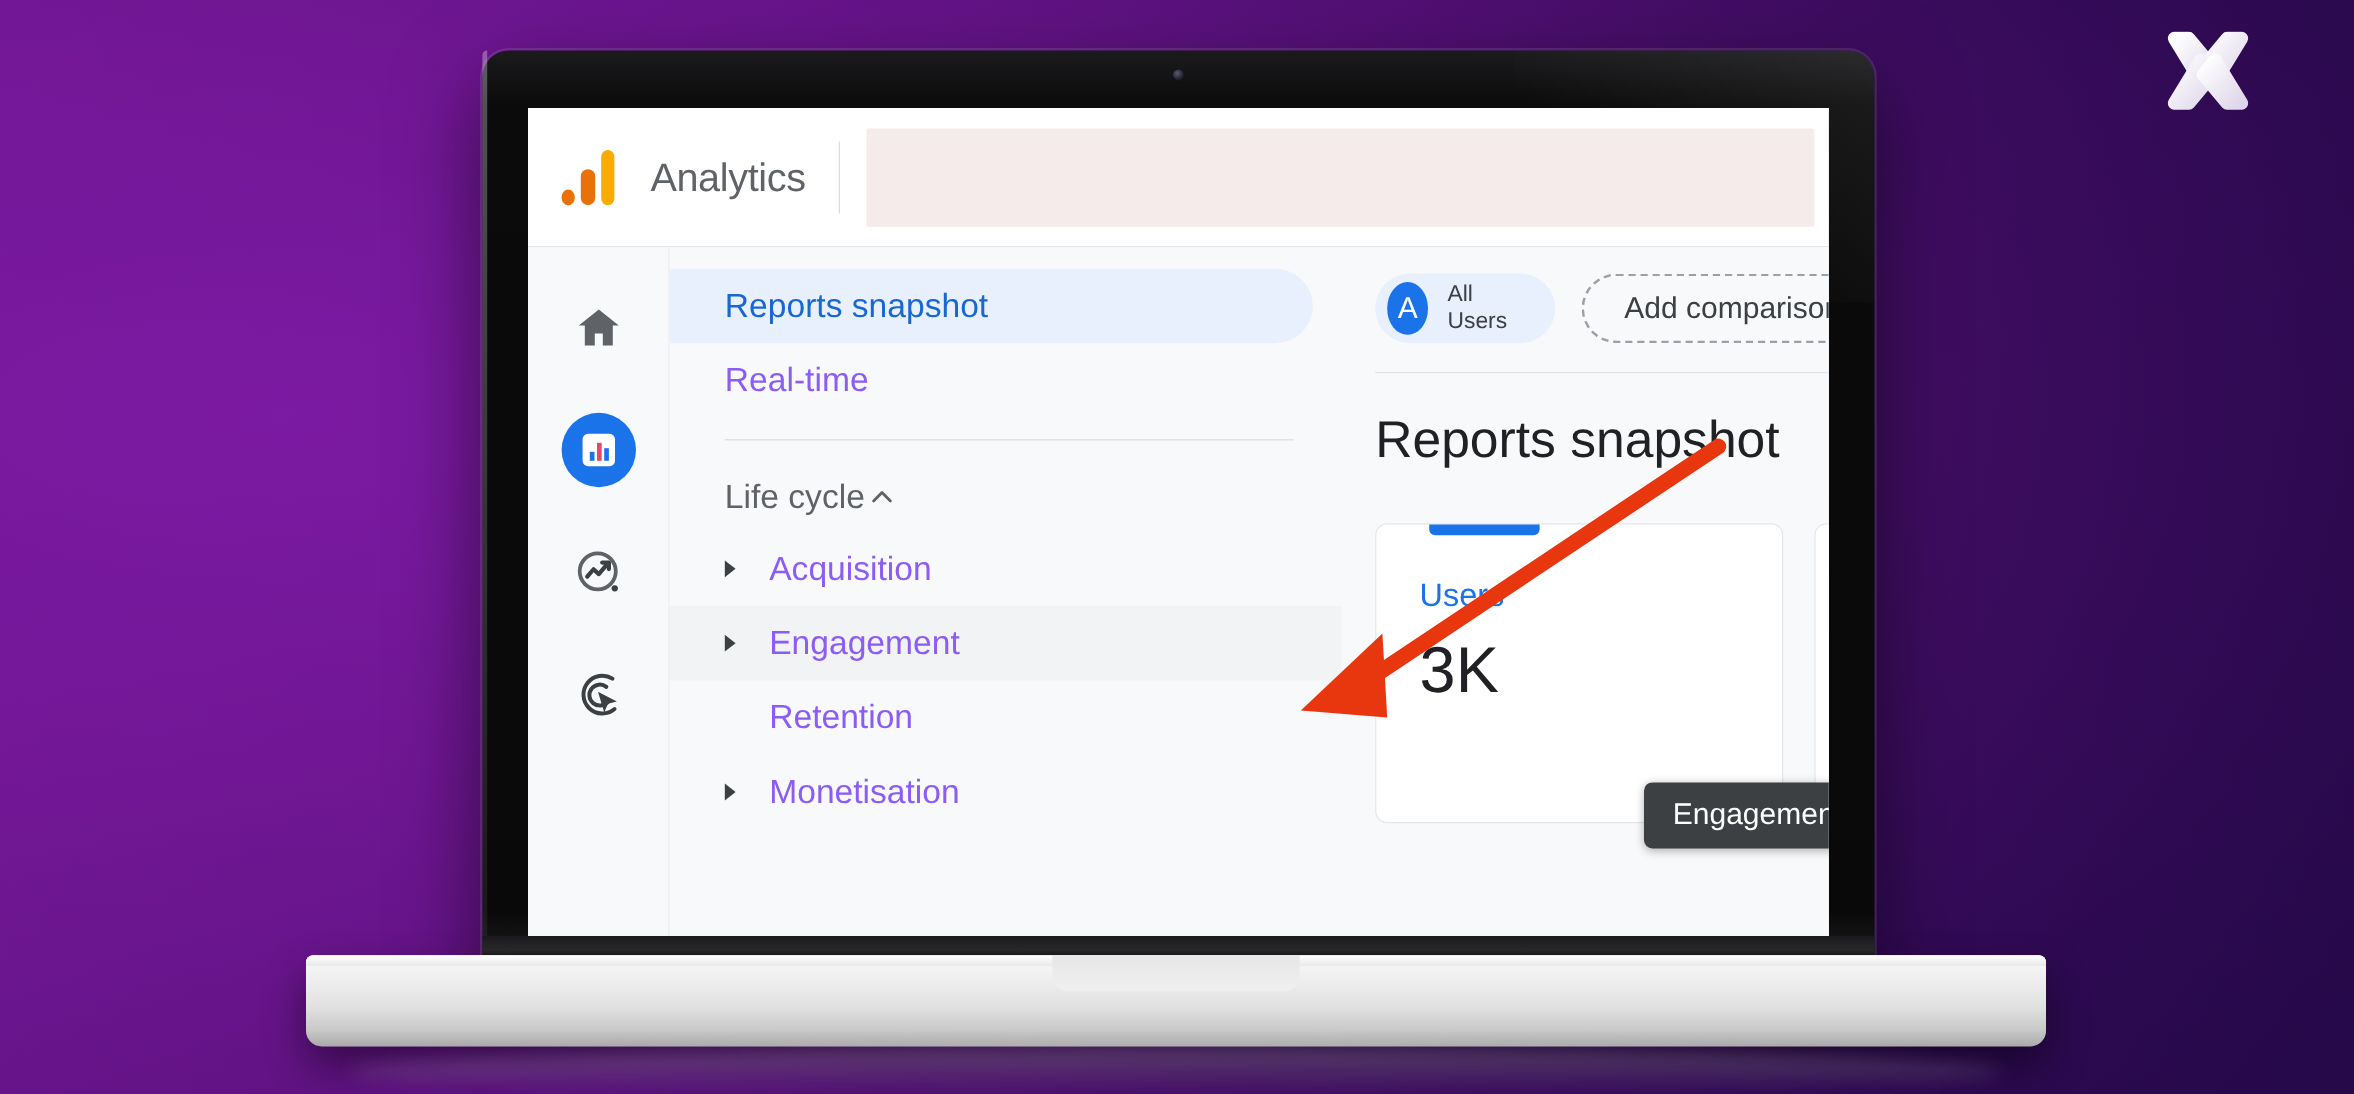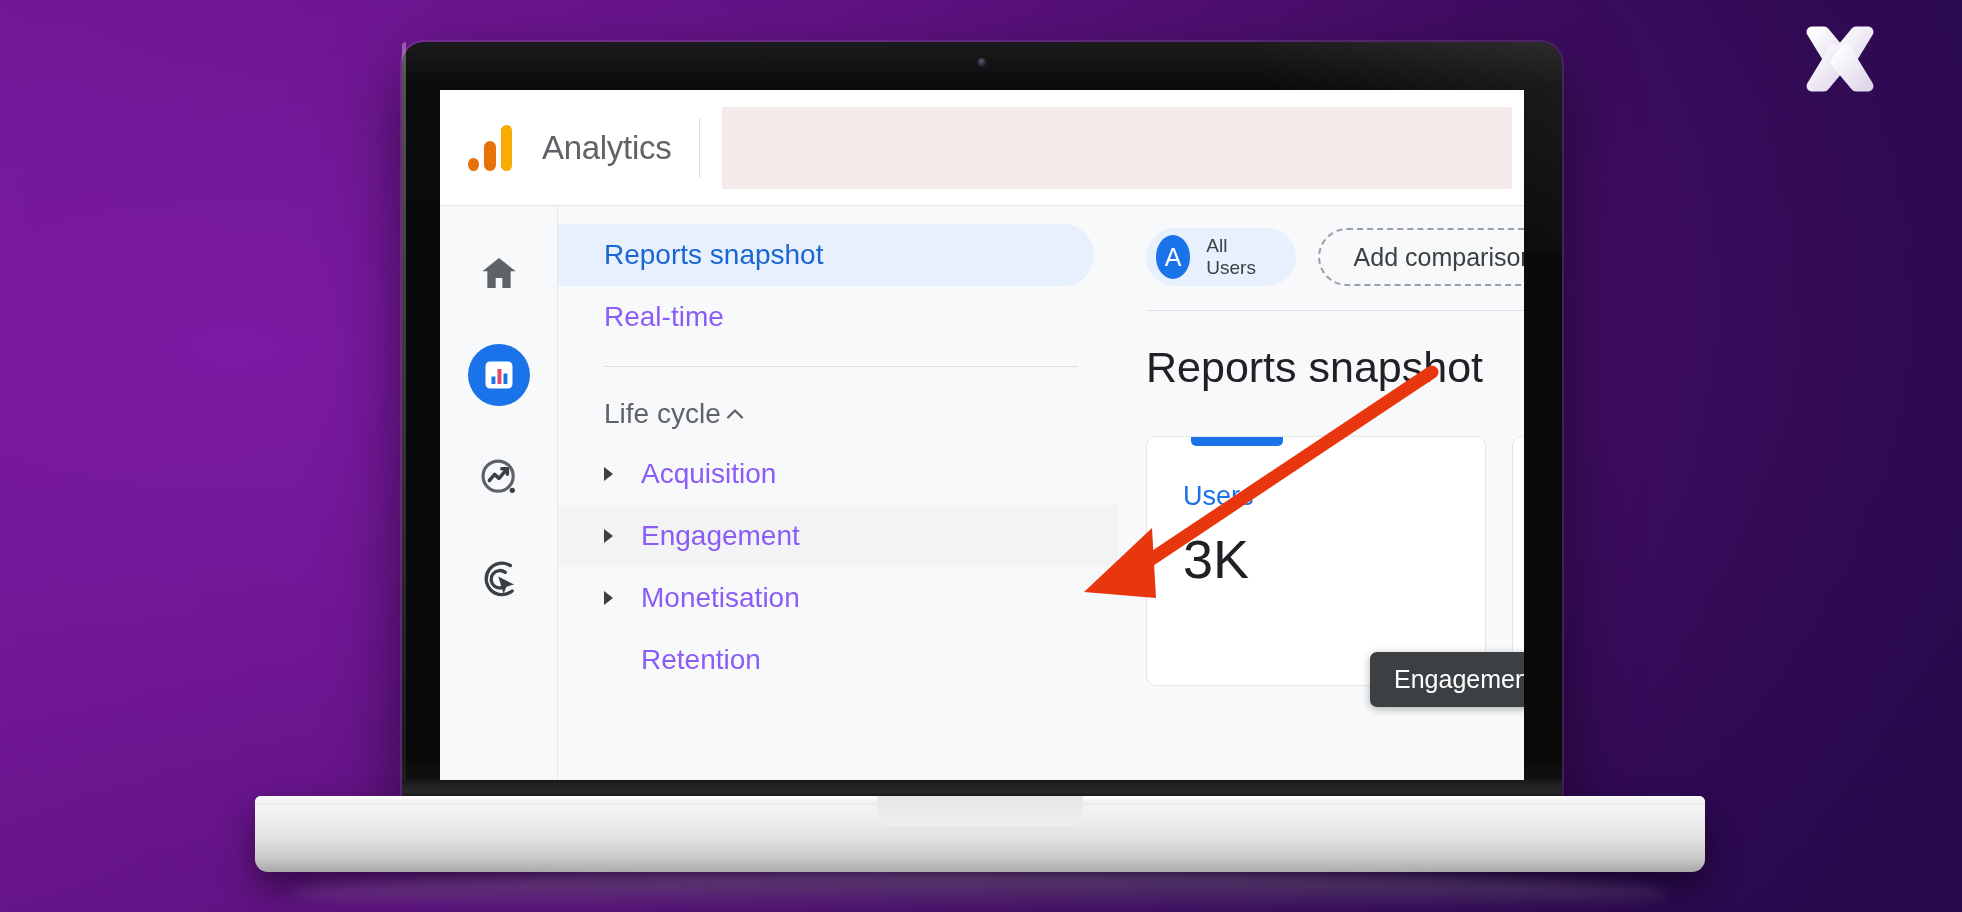--- a/index.html
+++ b/index.html
@@ -263,27 +263,27 @@
             <span class="caret"></span>
             <span>Acquisition</span>
           </div>
 
           <div class="nav-item hovered">
             <span class="caret"></span>
             <span>Engagement</span>
           </div>
 
           <div class="nav-item">
+            <span class="caret" style="visibility:hidden"></span>
+            <span>Retention</span>
+          </div>
+
+          <div class="nav-item">
             <span class="caret"></span>
             <span>Monetisation</span>
-          </div>
-
-          <div class="nav-item">
-            <span class="caret" style="visibility:hidden"></span>
-            <span>Retention</span>
           </div>
         </div>
 
         <div class="content">
 
           <div class="chip-row">
             <div class="chip-users">
               <span class="chip-avatar">A</span>
               <span class="chip-label">All Users</span>
             </div>

